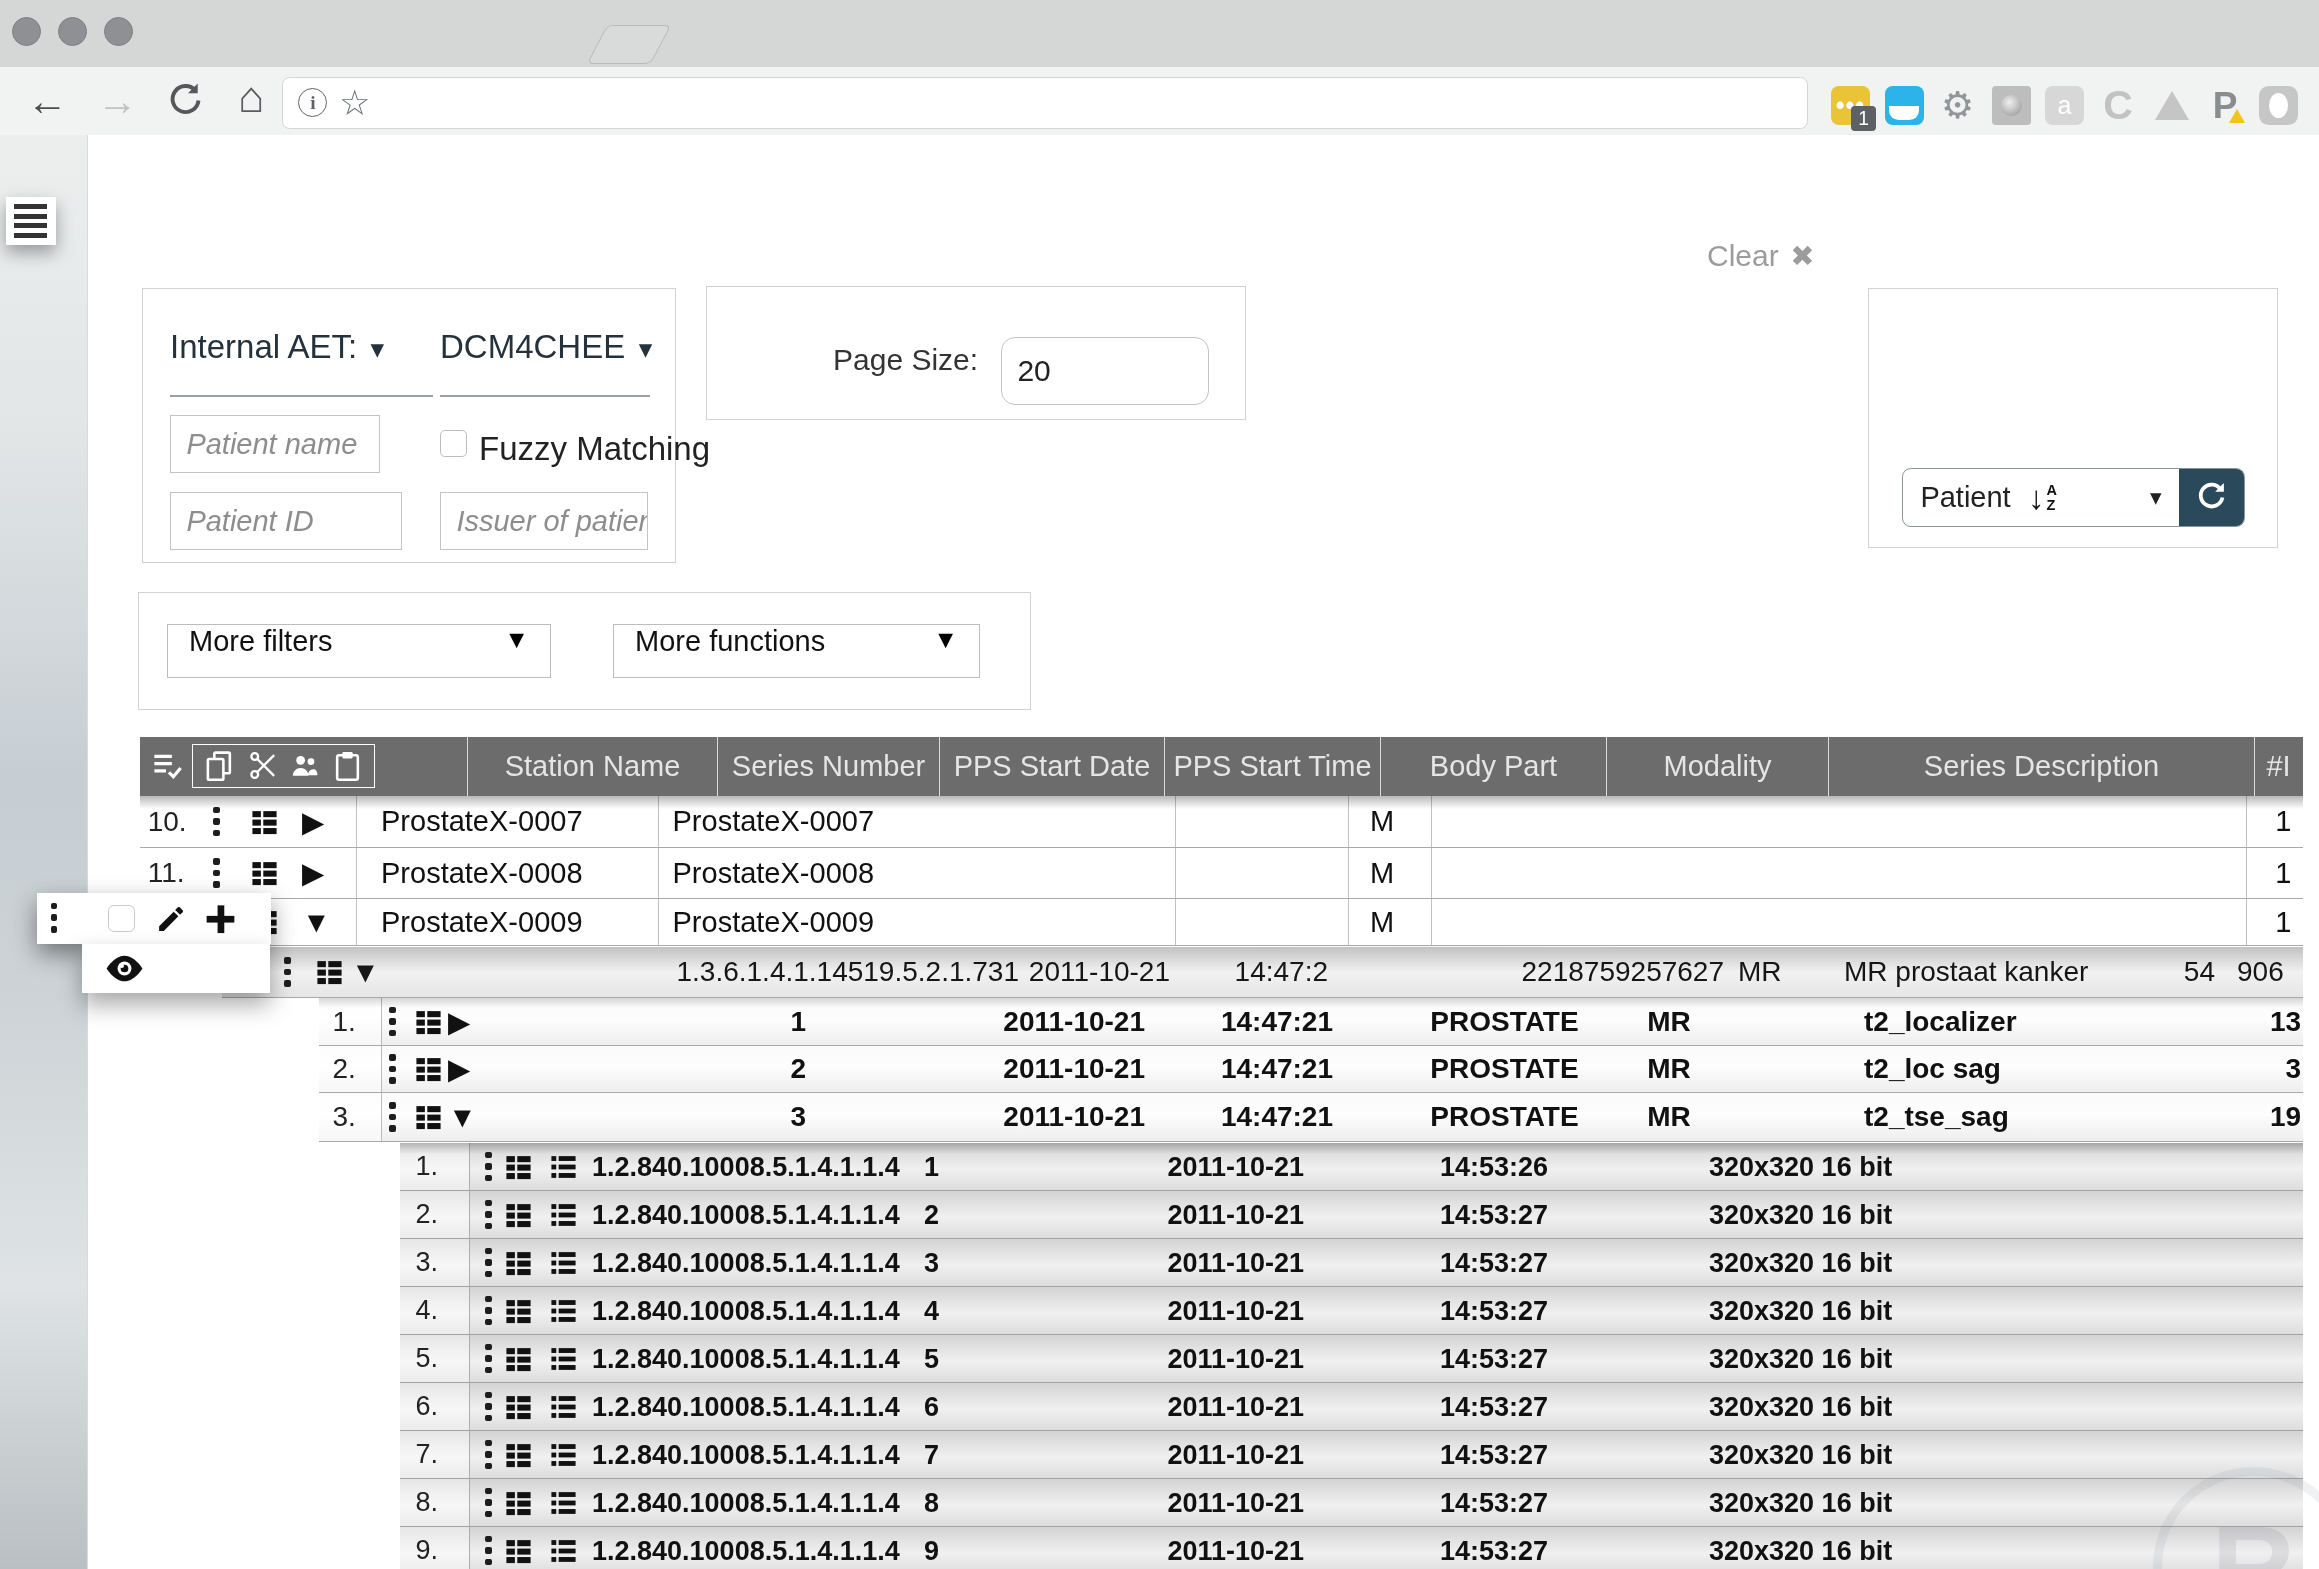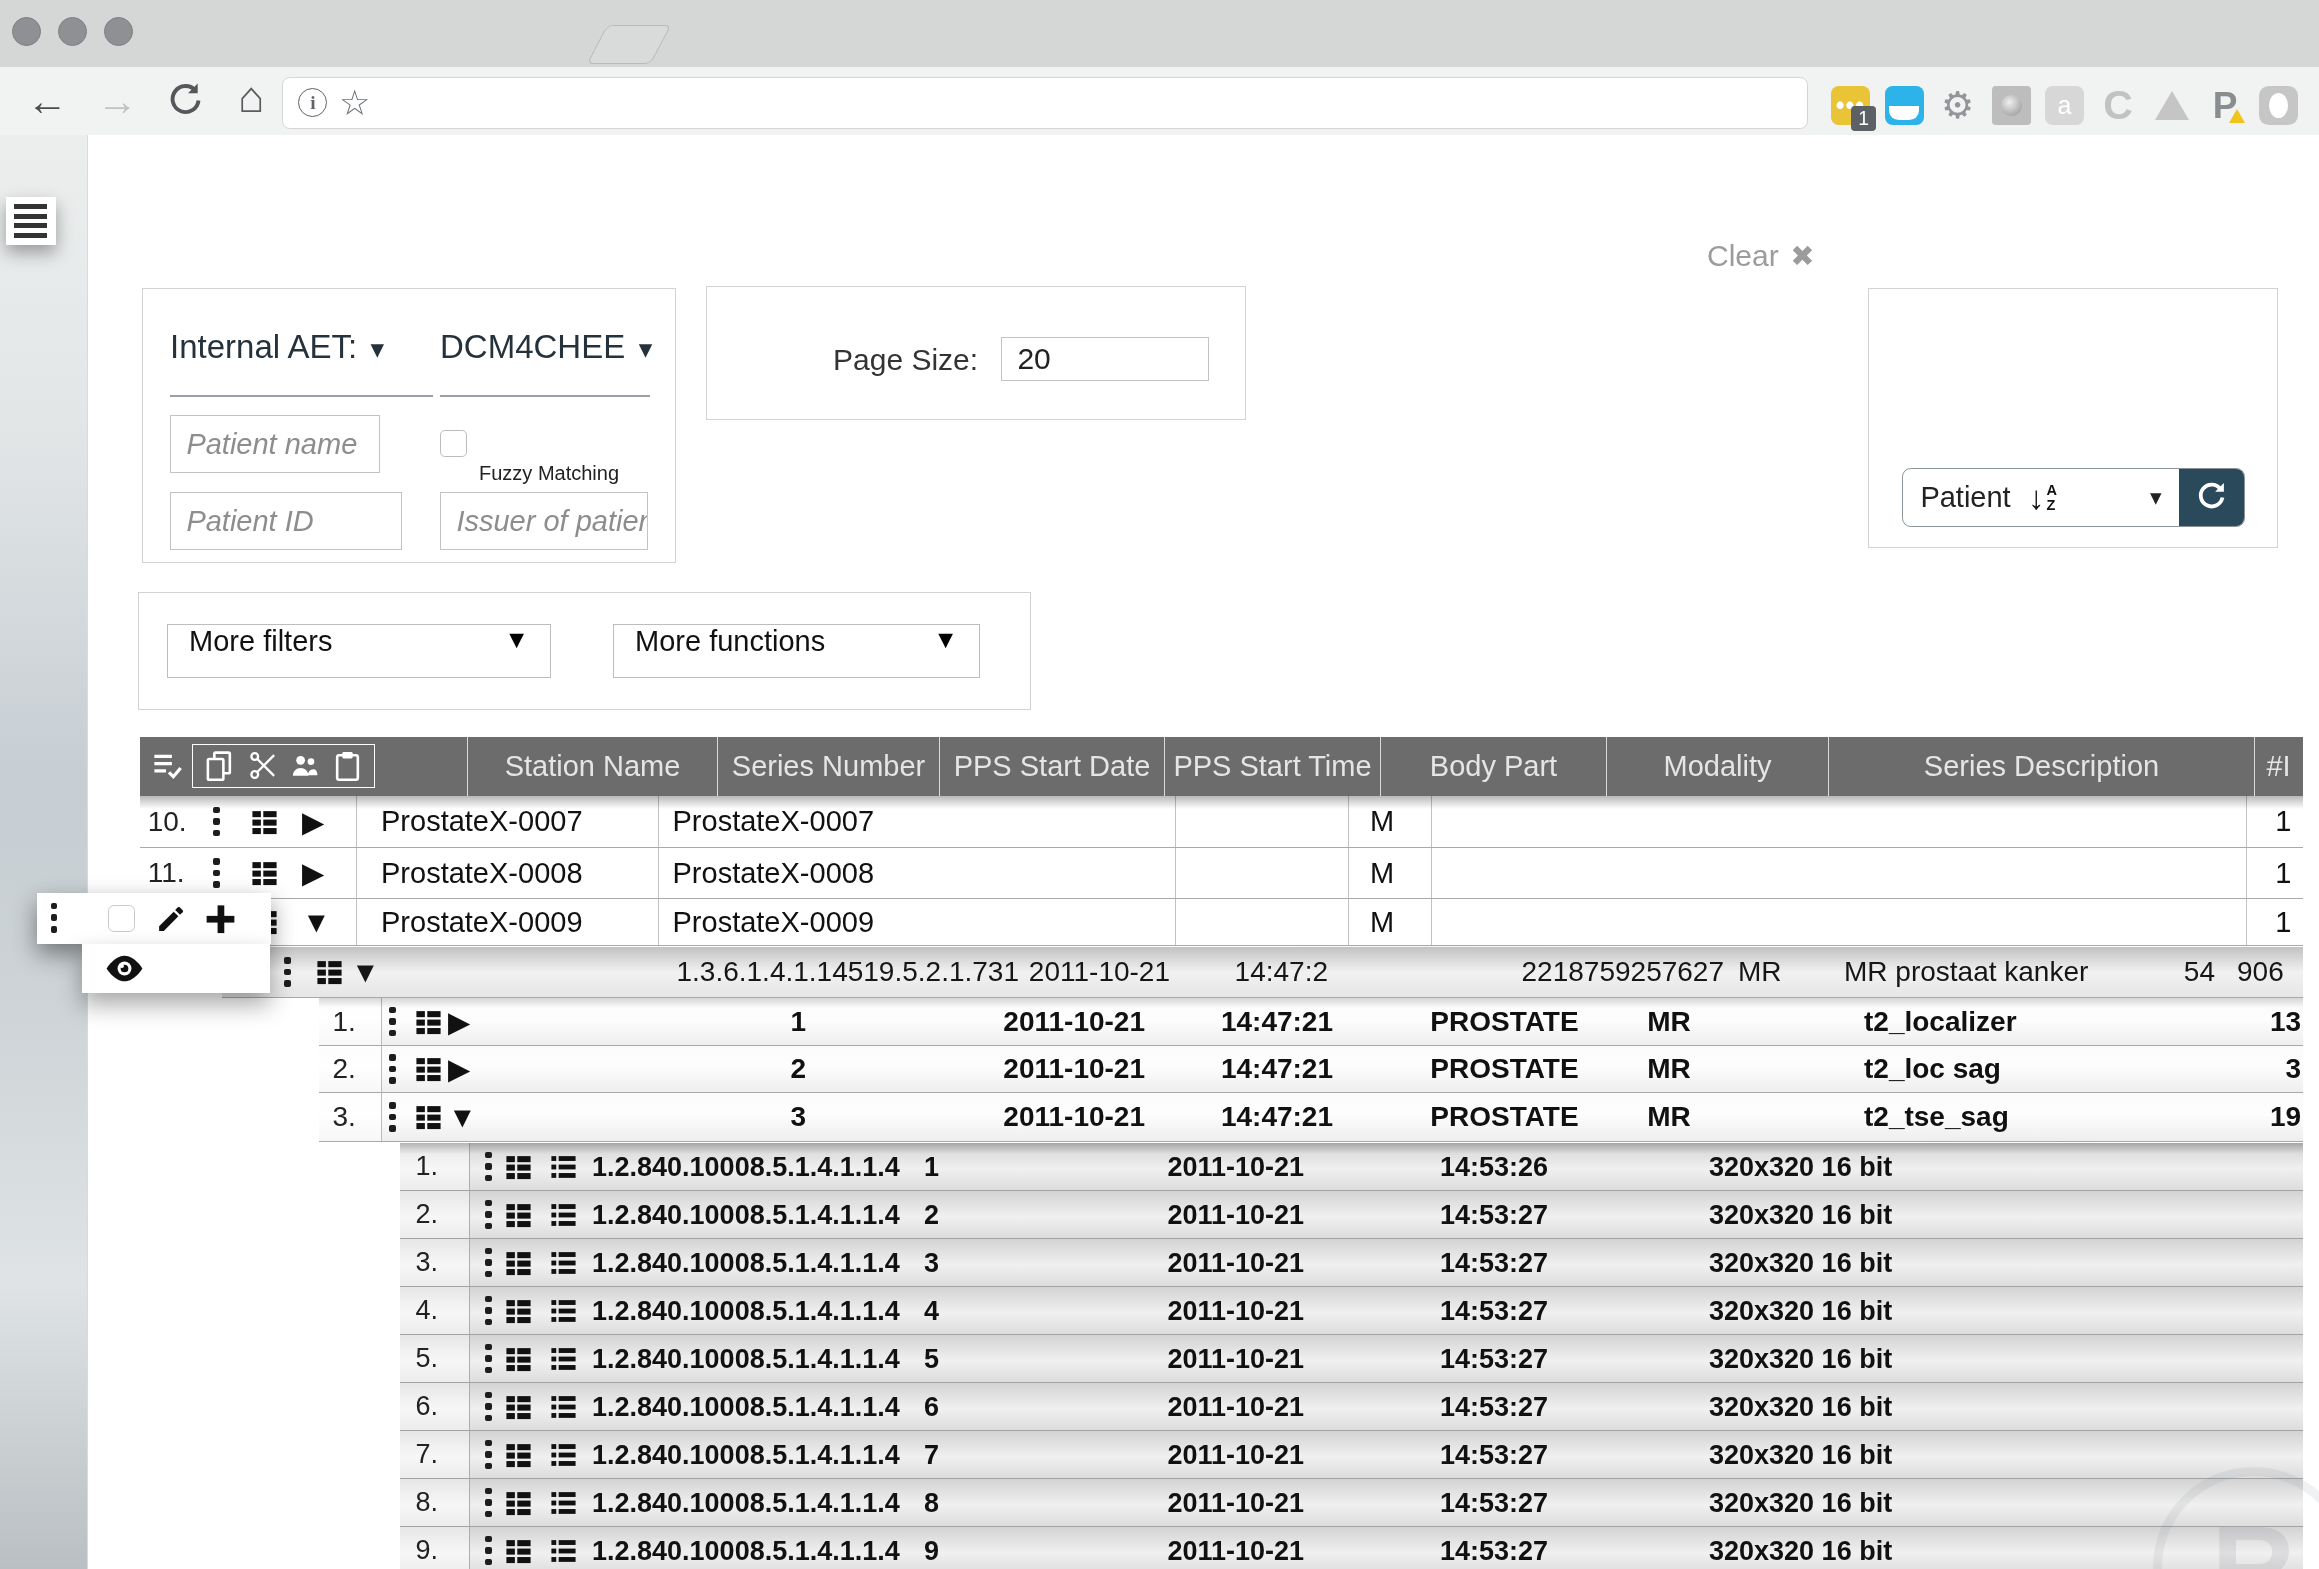--- a/index.html
+++ b/index.html
@@ -47,21 +47,21 @@
   .p2{left:706px;top:151px;width:540px;height:134px;}
   .p3{left:1868px;top:153px;width:410px;height:260px;}
   .p4{left:138px;top:457px;width:893px;height:118px;}
   .aetlabel{position:absolute;font-size:33px;color:#25323c;white-space:nowrap;}
   .caret{color:#25323c;font-size:27px;margin-left:13.5px;}
   .underline{position:absolute;height:1.9px;background:#9aa0a4;}
   .tinput{position:absolute;border:1.9px solid #c3c3c3;background:#fff;box-sizing:border-box;
     font-size:29px;font-style:italic;color:#8d8d8d;display:flex;align-items:center;padding:0 15.4px;overflow:hidden;white-space:nowrap;}
   .tinput.val{font-style:normal;color:#222;font-size:30px;}
   .checkbox{position:absolute;width:25px;height:25px;border:1.9px solid #bcbcbc;border-radius:4.8px;background:#fff;}
-  .cblabel{position:absolute;font-size:20px;color:#222;white-space:nowrap;margin-top:32px;}
+  .cblabel{position:absolute;font-size:33px;color:#222;white-space:nowrap;}
   .plabel{position:absolute;font-size:30px;color:#333;white-space:nowrap;}
   .selectbox{position:absolute;border:1.9px solid #bdbdbd;background:#fff;box-sizing:border-box;
     display:flex;align-items:flex-start;justify-content:space-between;padding:0 21px;font-size:29px;color:#111;}
   .selectbox .dcaret{font-size:25px;color:#000;}
   .ordergroup{position:absolute;left:33px;top:179px;width:343px;height:59px;display:flex;
     border:1.9px solid #8b9499;border-radius:8.7px;overflow:hidden;box-sizing:border-box;background:#fff;}
   .ordersel{flex:1;display:flex;align-items:center;padding:0 17.4px;font-size:29px;color:#222;gap:17.4px;}
   .refreshbtn{width:65px;background:#2a4a5c;display:flex;align-items:center;justify-content:center;}
   .sorticon{display:inline-flex;align-items:center;gap:1.9px;}
   .sorticon .ar{font-size:33px;font-weight:bold;color:#111;}
@@ -229,21 +229,21 @@
     <div class="underline" style="left:297px;top:106px;width:210px;"></div>
     <div class="tinput" style="left:27px;top:126px;width:210px;height:58px;">Patient name</div>
     <div class="checkbox" style="left:297px;top:141px;"></div>
     <span class="cblabel" style="left:336px;top:141px;">Fuzzy Matching</span>
     <div class="tinput" style="left:27px;top:203px;width:232px;height:58px;">Patient ID</div>
     <div class="tinput" style="left:297px;top:203px;width:208px;height:58px;">Issuer of patient</div>
   </div>
 
   <div class="panel p2">
     <span class="plabel" style="left:126px;top:56px;">Page Size:</span>
-    <div class="tinput val" style="left:294px;top:50px;width:208px;height:44px;">20</div>
+    <div class="tinput val" style="left:294px;top:50px;width:208px;height:68px;border-radius:14px;">20</div>
   </div>
 
   <div class="panel p3">
     <div class="ordergroup">
       <div class="ordersel">
         <span>Patient</span>
         <span class="sorticon">
           <span class="ar">↓</span>
             <span class="az">
               <span>A</span>

